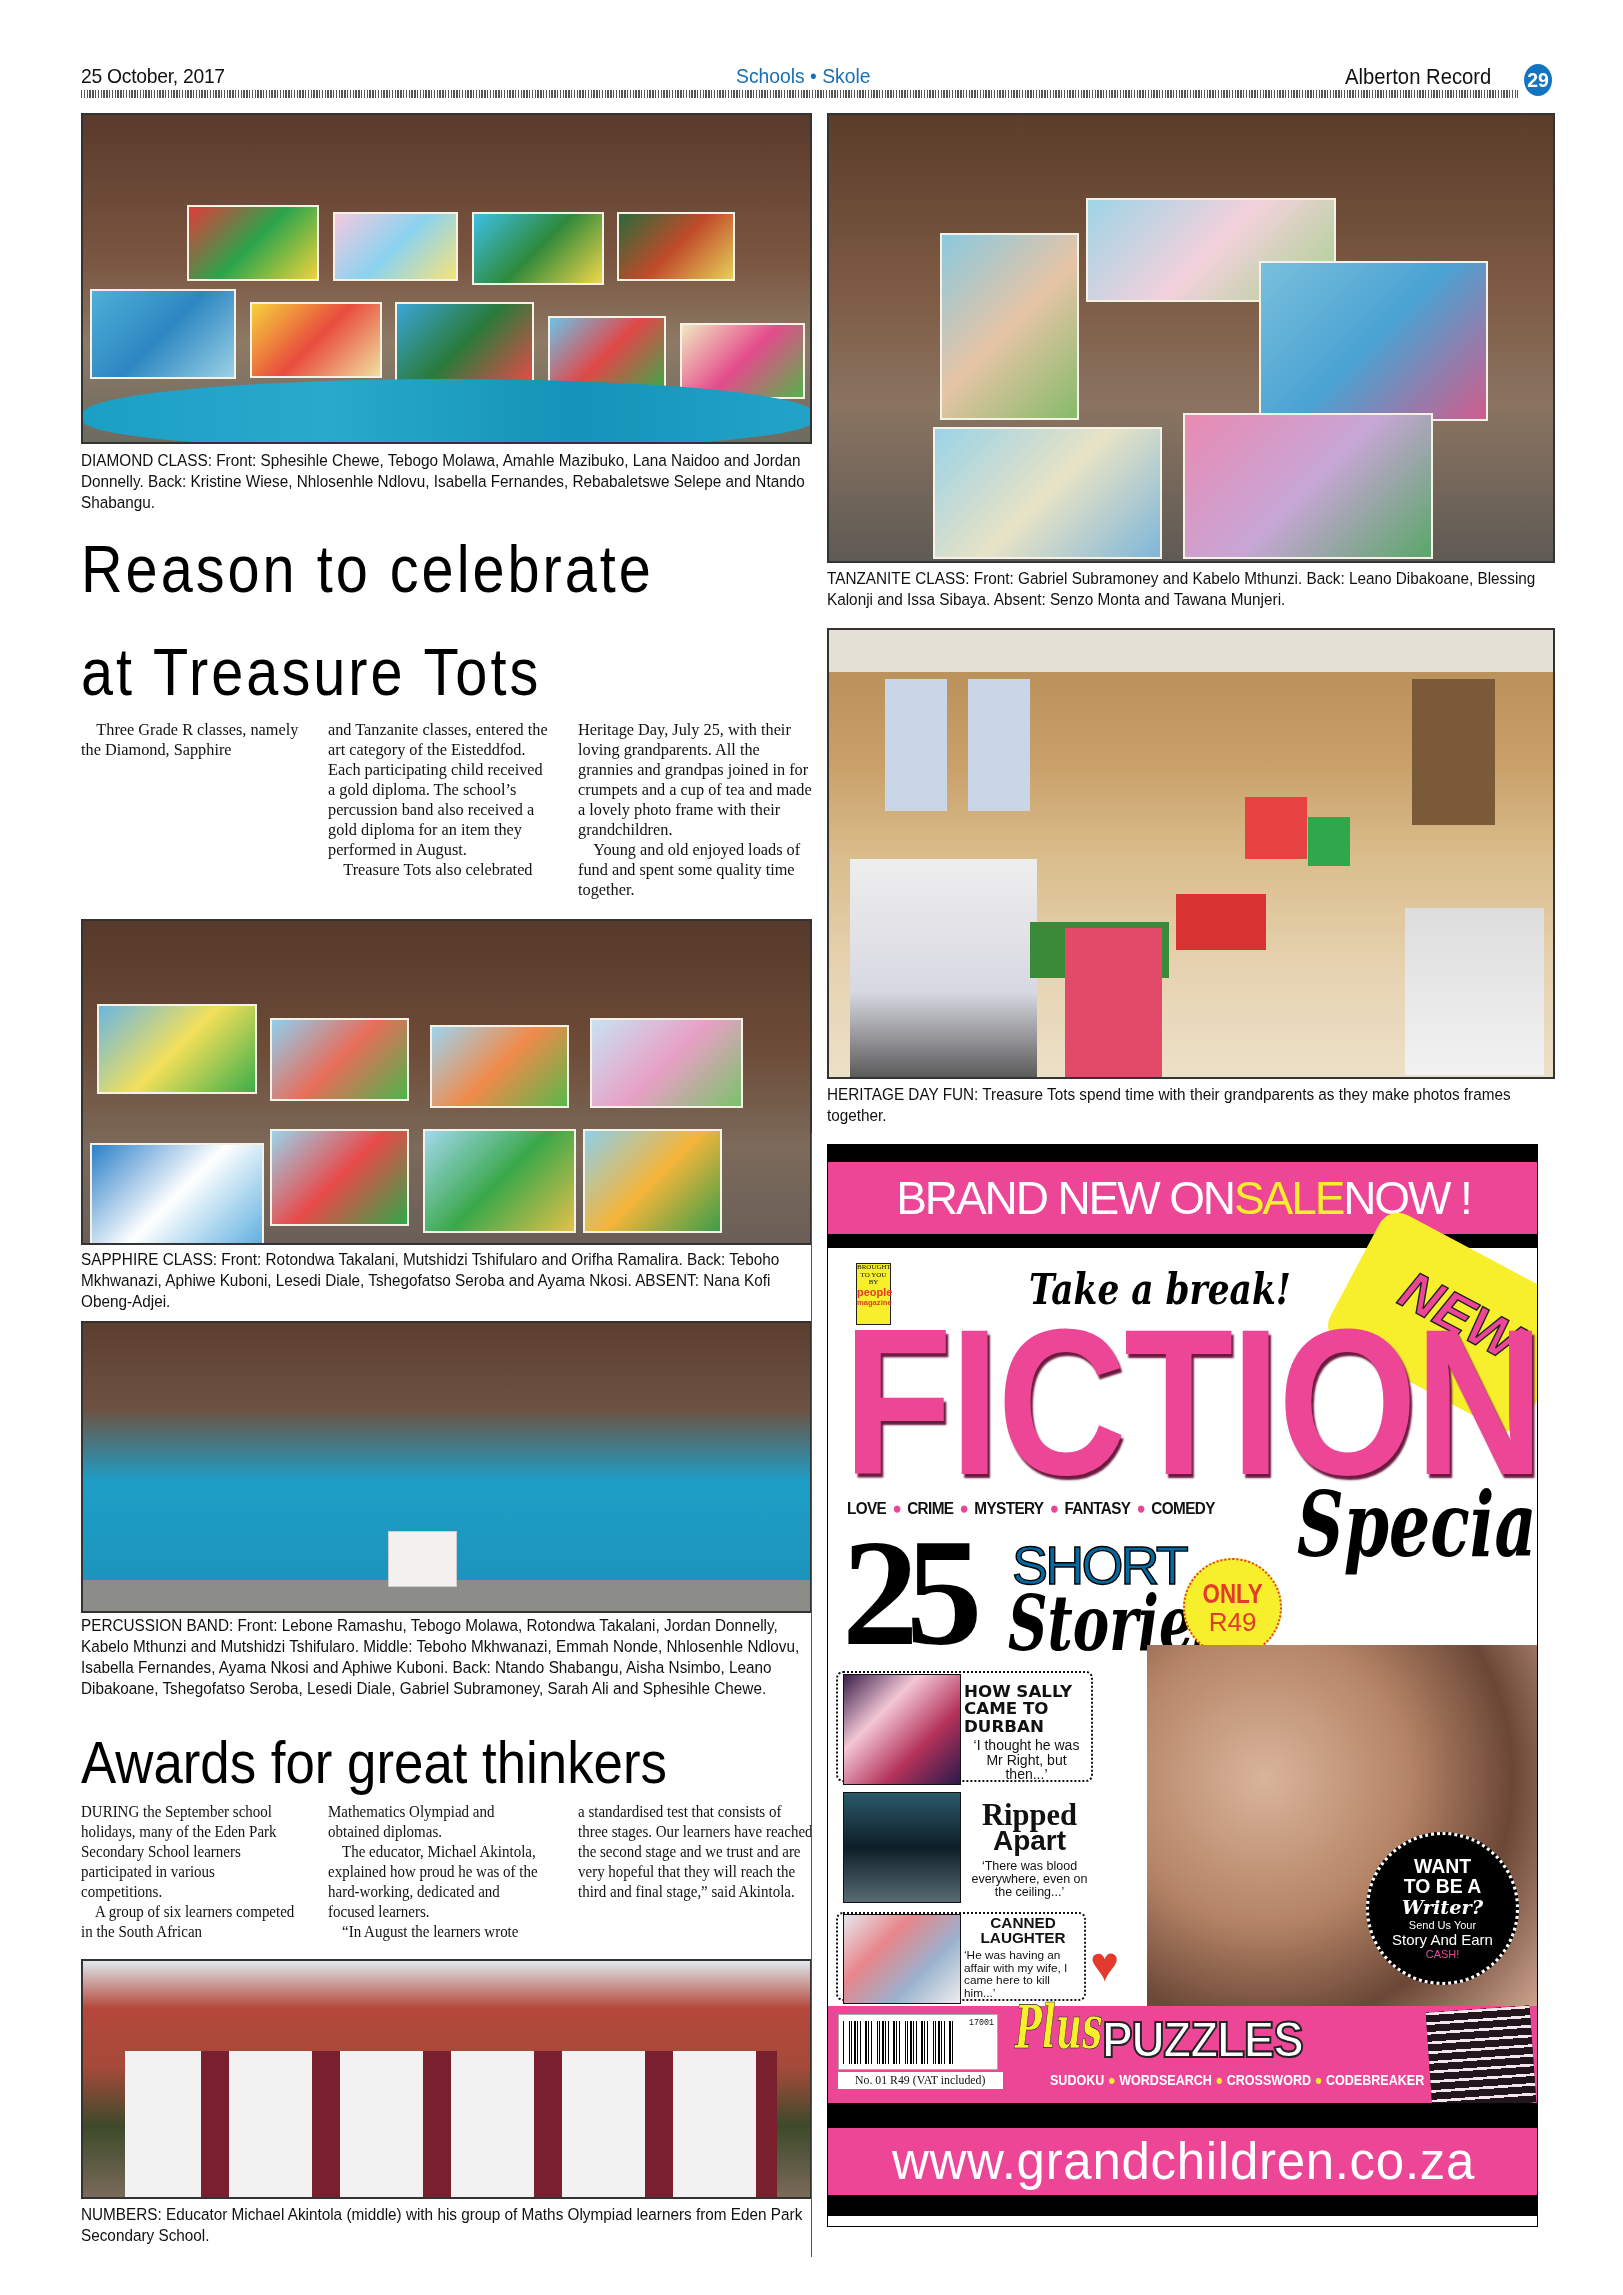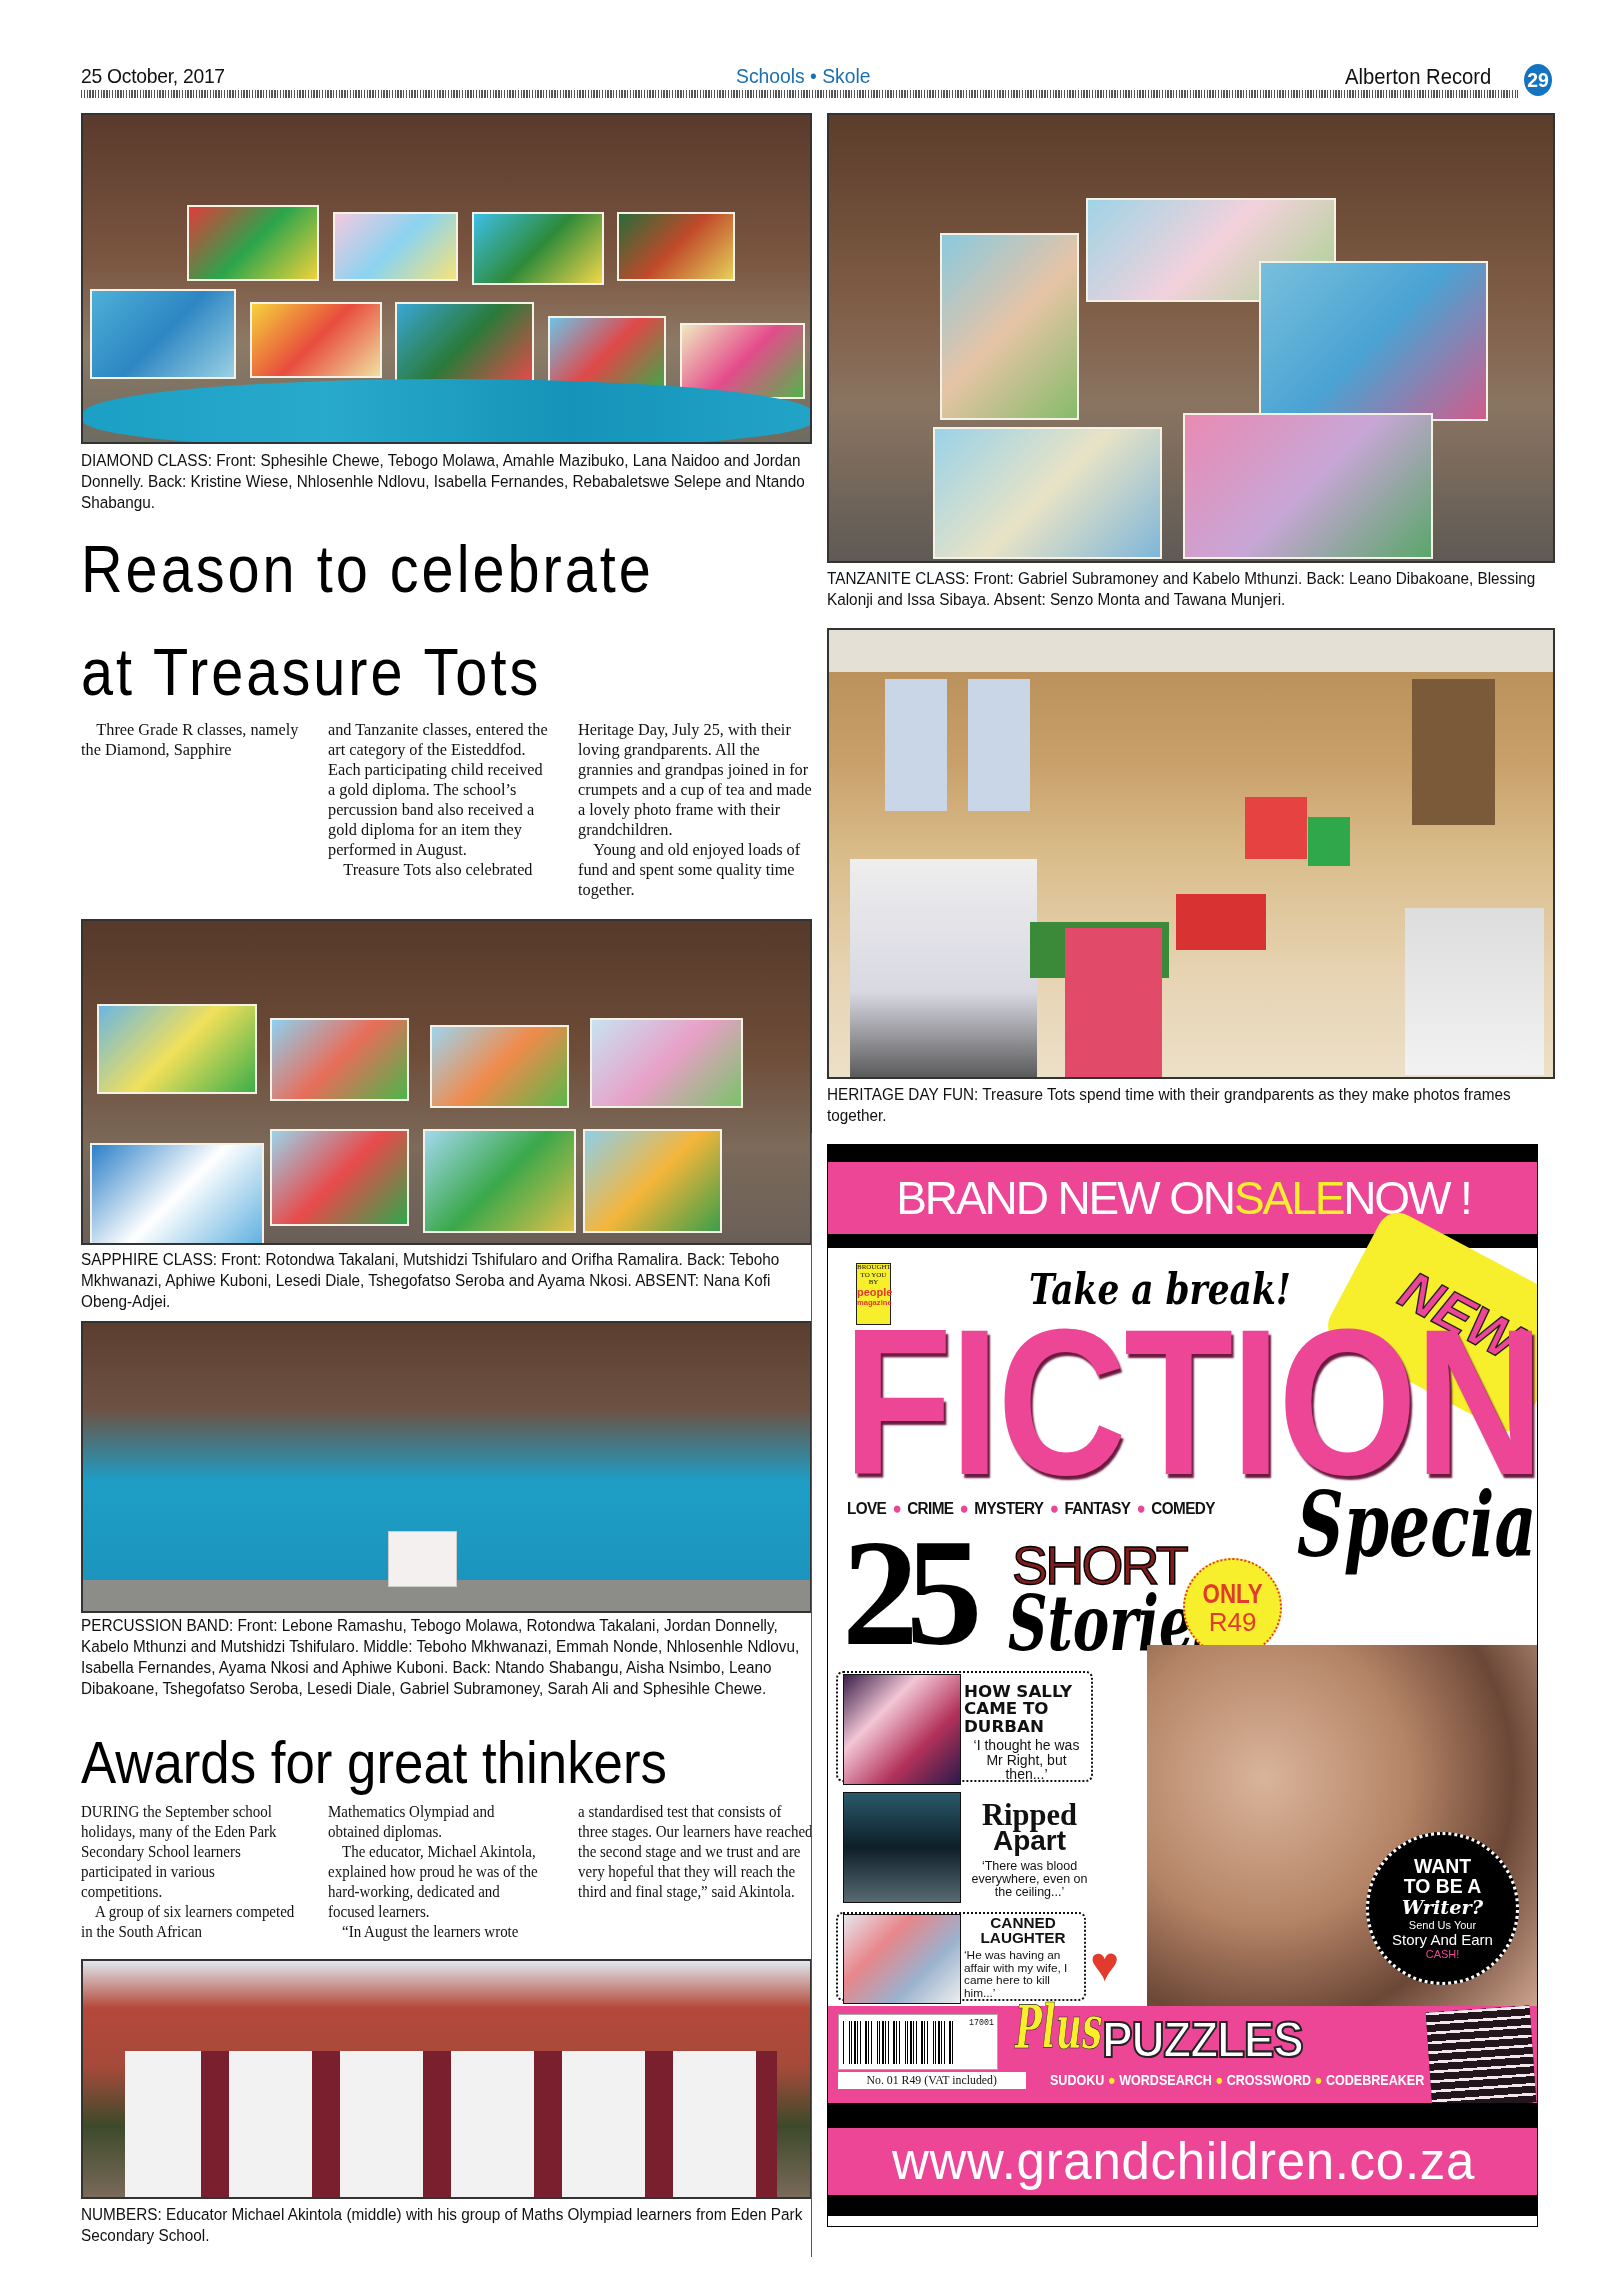--- a/index.html
+++ b/index.html
@@ -176,21 +176,21 @@
     <span>MYSTERY</span>
       <span style="color:#ee4697">●</span>
     <span>FANTASY</span>
       <span style="color:#ee4697">●</span>
     <span>COMEDY</span>
   </div>
 
   <div class="abs" style="left:469px;top:326px;font-family:'DejaVu Serif',serif;font-style:italic;font-weight:bold;font-size:90px;color:#000;transform:scaleX(.72);transform-origin:left">Special</div>
 
   <div class="abs" style="left:14px;top:378px;font-family:'Liberation Serif',serif;font-weight:bold;font-size:153px;line-height:139px;color:#000;letter-spacing:-12.5px">25</div>
-  <div class="abs" style="left:184px;top:389px;font-family:'Liberation Sans',sans-serif;font-size:54px;color:#7f1d1d;-webkit-text-stroke:1.4px #000;letter-spacing:-2.8px">SHORT</div>
+  <div class="abs" style="left:184px;top:389px;font-family:'Liberation Sans',sans-serif;font-size:54px;color:#0369a1;-webkit-text-stroke:1.4px #000;letter-spacing:-2.8px">SHORT</div>
   <div class="abs" style="left:180px;top:434px;font-family:'DejaVu Serif',serif;font-style:italic;font-weight:bold;font-size:76px;color:#000;transform:scaleX(.72);transform-origin:left">Stories</div>
 
   <div class="abs" style="left:355px;top:413px;width:99px;height:99px;border-radius:50%;background:#f7ef2b;border:2.1px dotted #e23b2e;display:flex;flex-direction:column;align-items:center;justify-content:center;color:#e23b2e">
     <div style="font-weight:bold;font-size:28px;line-height:28px;transform:scaleX(.8)">ONLY</div>
     <div style="font-family:Liberation Sans, sans-serif;font-size:26px;line-height:28px">R49</div>
   </div>
 
   <div class="abs" style="left:319px;top:500px;width:391px;height:444px;background:radial-gradient(circle at 30% 30%,#d9b49a 0%,#b58466 35%,#6b4737 60%,#c9a08a 85%,#e8d6c8 100%)"></div>
 
   <div class="abs" style="left:8.3px;top:526px;width:257px;height:111px;border:2.8px dotted #111;border-radius:7px"></div>
@@ -216,21 +216,21 @@
     <div style="font-size:11px">Send Us Your</div>
     <div style="font-size:15px">Story And Earn</div>
     <div style="font-size:11px;color:#ee4697">CASH!</div>
   </div>
 
   <div class="abs pink" style="left:0;top:861px;width:711px;height:97px"></div>
   <div class="abs" style="left:9.7px;top:869px;width:160px;height:56px;background:#fff;border:0.7px solid #aaa;display:flex;align-items:flex-start;justify-content:flex-end;padding:2.8px;font-family:'Liberation Mono',monospace;font-size:8.3px">
     <div class="abs" style="left:4.2px;top:5.6px;width:111px;height:43px;background:repeating-linear-gradient(90deg,#000 0 1.4px,#fff 1.4px 2.8px,#000 2.8px 3.5px,#fff 3.5px 5.6px)"></div>
     <span>17001</span>
   </div>
-  <div class="abs" style="left:9.7px;top:927px;width:188px;height:16.7px;background:#fff;font-family:'Liberation Serif',serif;font-size:11.8px;text-align:center;line-height:16.7px">No. 01 R49 (VAT included)</div>
+  <div class="abs" style="left:9.7px;top:927px;width:165px;height:16.7px;background:#fff;font-family:'Liberation Serif',serif;font-size:11.8px;text-align:center;line-height:16.7px">No. 01 R49 (VAT included)</div>
   <div class="abs" style="left:187px;top:847px;font-family:'DejaVu Serif',serif;font-style:italic;font-weight:bold;font-size:60px;color:#f7ef2b;-webkit-text-stroke:0.7px #222;transform:scaleX(.6);transform-origin:left">Plus</div>
   <div class="abs" style="left:274px;top:866px;font-weight:bold;font-size:50px;color:#fff;-webkit-text-stroke:2.1px #222;letter-spacing:-1.4px;transform:scaleX(.92);transform-origin:left">PUZZLES</div>
   <div class="abs" style="left:222px;top:927px;font-weight:bold;font-size:14.6px;color:#fff;display:flex;gap:4.2px;align-items:center;transform:scaleX(.86);transform-origin:left">
     <span>SUDOKU</span>
       <span style="color:#f7ef2b">●</span>
     <span>WORDSEARCH</span>
       <span style="color:#f7ef2b">●</span>
     <span>CROSSWORD</span>
       <span style="color:#f7ef2b">●</span>
     <span>CODEBREAKER</span>

